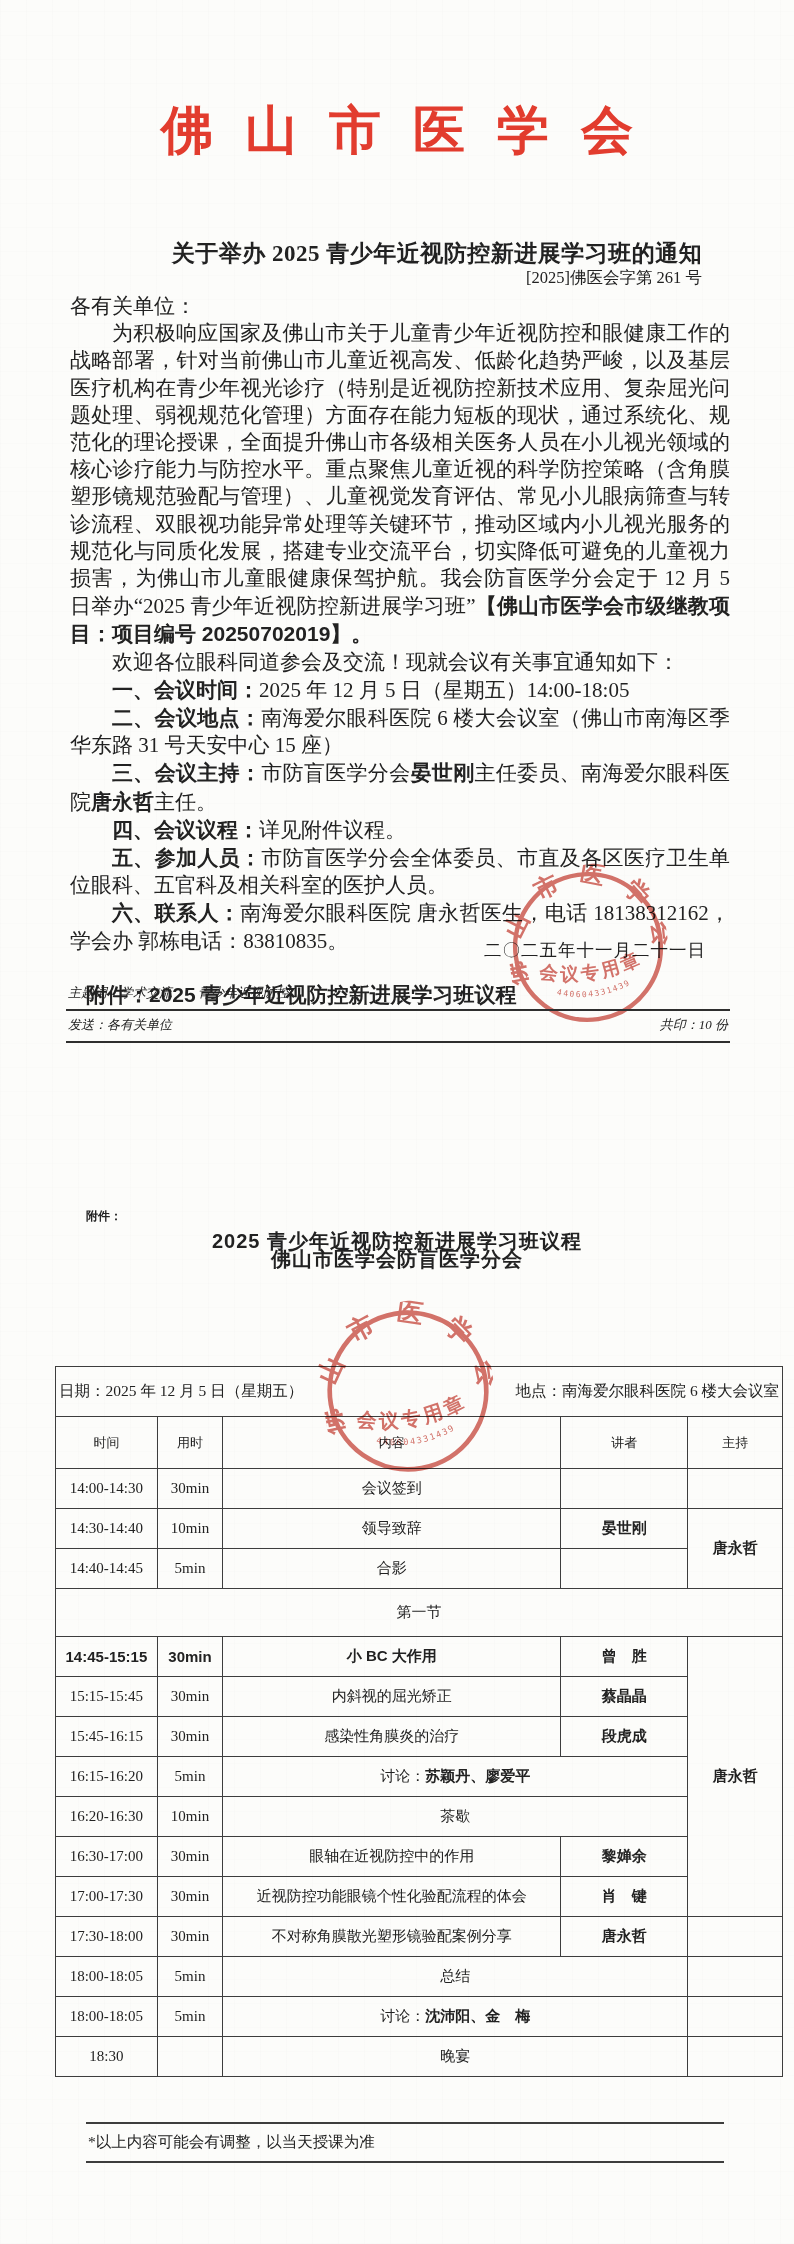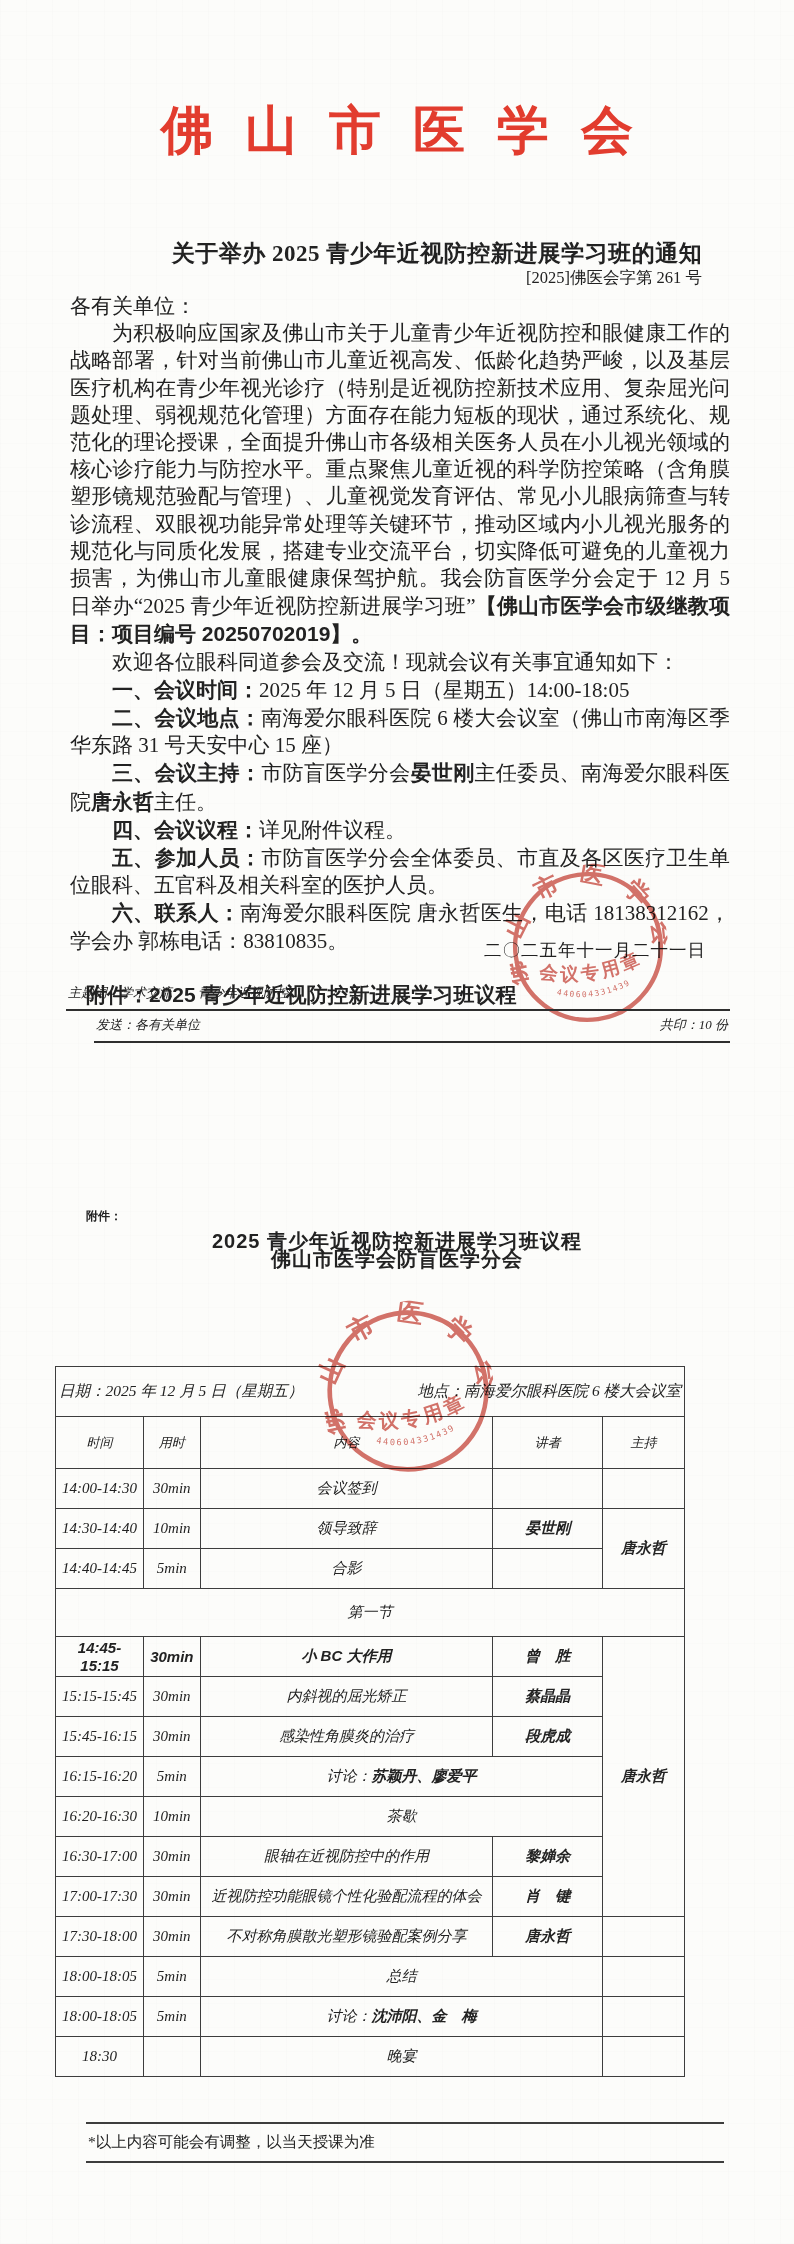--- a/index.html
+++ b/index.html
@@ -27,31 +27,31 @@
     position:absolute;top:293px;left:70px;width:660px;
     font-size:21px;line-height:27.2px;text-align:justify;
   }
   .textblock p{margin:0;}
   .indent{text-indent:2em;}
   .salutation{text-indent:0;}
   .attachment-line{margin-top:26px !important;margin-left:16px !important;text-indent:0;}
   .date-line{position:absolute;top:938px;left:484px;font-size:17.5px;letter-spacing:1px;white-space:nowrap;}
   .footer{position:absolute;top:982px;left:66px;width:664px;font-size:13px;font-style:italic;}
   .frow1{padding:2px 2px 7px 2px;border-bottom:2px solid #2e2e2e;}
-  .frow2{display:flex;justify-content:space-between;padding:5px 2px 7px 2px;border-bottom:2px solid #2e2e2e;margin-left:28px;}
+  .frow2{display:flex;justify-content:space-between;padding:5px 2px 7px 2px;border-bottom:2px solid #2e2e2e;}
   
   .att-label{position:absolute;top:1208px;left:86px;font-size:12px;font-weight:700;
     font-family:"Liberation Sans","DejaVu Sans",sans-serif;}
   .subtitle{position:absolute;left:0;width:100%;text-align:center;font-size:20px;font-weight:700;
     font-family:"Liberation Sans","DejaVu Sans",sans-serif;letter-spacing:1px;}
   .subtitle1{top:1246px;}
   .subtitle2{top:1228px;}
   table.agenda{
-    position:absolute;top:1366px;left:55px;width:630px;
-    border-collapse:collapse;font-size:15px;table-layout:fixed;font-style:italic;
+    position:absolute;top:1366px;left:55px;width:728px;
+    border-collapse:collapse;font-size:15px;table-layout:fixed;
   }
   table.agenda td,table.agenda th{
     border:1.8px solid #3d3d3d;text-align:center;vertical-align:middle;
     padding:1px 3px;font-weight:400;overflow:hidden;
   }
   tr.trow-date{height:50px;}
   tr.trow-head{height:52px;font-size:13px;}
   tr.trow{height:40px;}
   tr.trow-section{height:48px;}
   td.daterow-cell{padding:2px 6px;}

